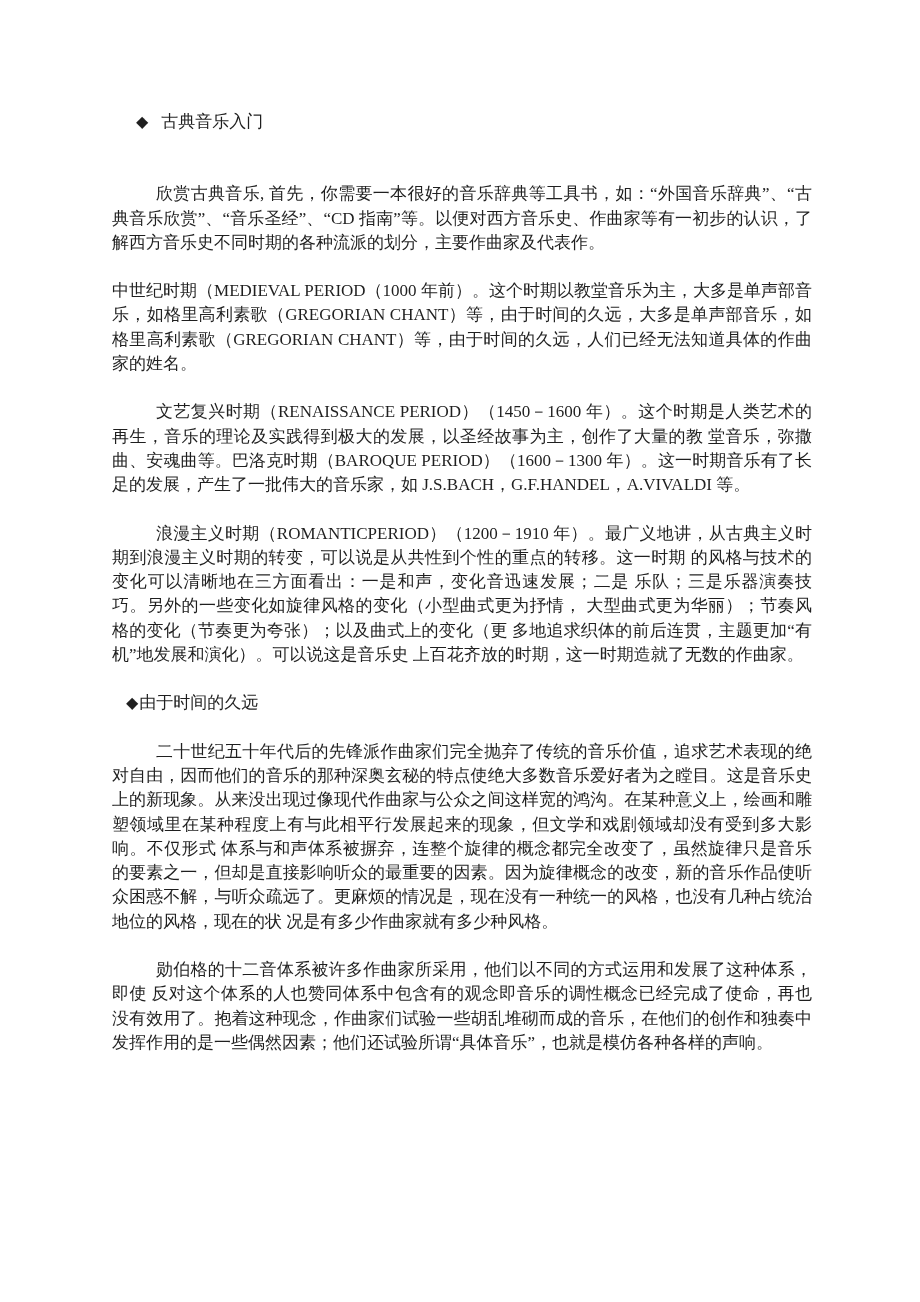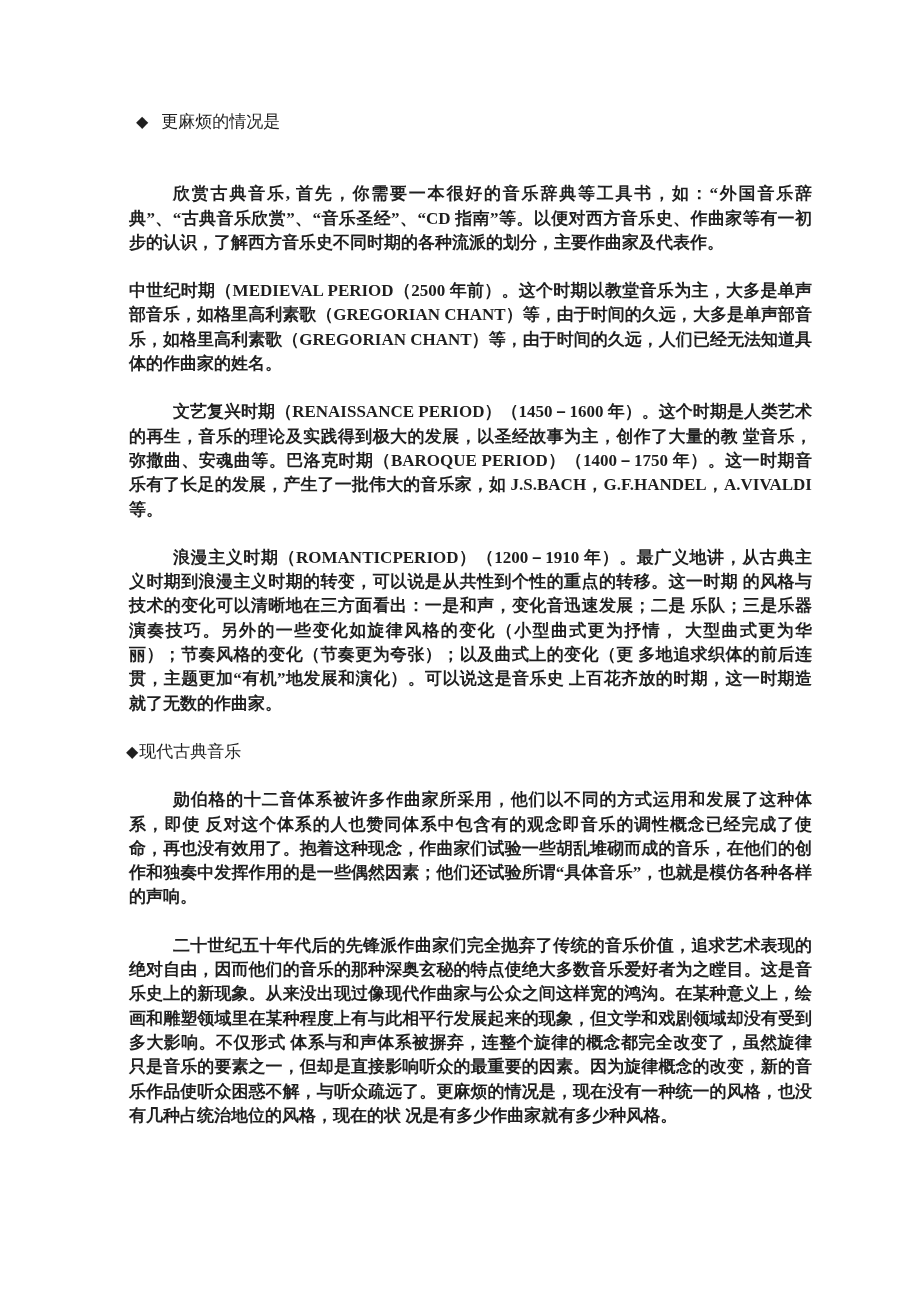--- a/index.html
+++ b/index.html
@@ -31,54 +31,53 @@
   .section-heading {
     margin-top: 24px;
     padding-left: 14px;
     white-space: nowrap;
   }
   .section-heading .bullet {
     margin-right: 1px;
     font-size: 16px;
   }
   p.para {
-    margin: 24px 0 0 17px;
+    margin: 24px 0 0 0;
     text-align: justify;
-    font-weight: bold;
   }
   p.para.first-after-title {
     margin-top: 48px;
   }
   p.indent {
     text-indent: 44px;
   }
   p.no-indent {
     text-indent: 0;
   }
 </style>
 </head>
 <body>
 
 <div class="page">
 
   <div class="doc-title">
-    <span class="bullet">◆</span><span>更麻烦的情况是</span>
+    <span class="bullet">◆</span><span>古典音乐入门</span>
   </div>
 
   <p class="para indent first-after-title">欣赏古典音乐, 首先，你需要一本很好的音乐辞典等工具书，如：“外国音乐辞典”、“古典音乐欣赏”、“音乐圣经”、“CD 指南”等。以便对西方音乐史、作曲家等有一初步的认识，了解西方音乐史不同时期的各种流派的划分，主要作曲家及代表作。</p>
 
-  <p class="para no-indent">中世纪时期（MEDIEVAL PERIOD（2500 年前）。这个时期以教堂音乐为主，大多是单声部音乐，如格里高利素歌（GREGORIAN CHANT）等，由于时间的久远，大多是单声部音乐，如格里高利素歌（GREGORIAN CHANT）等，由于时间的久远，人们已经无法知道具体的作曲家的姓名。</p>
+  <p class="para no-indent">中世纪时期（MEDIEVAL PERIOD（1000 年前）。这个时期以教堂音乐为主，大多是单声部音乐，如格里高利素歌（GREGORIAN CHANT）等，由于时间的久远，大多是单声部音乐，如格里高利素歌（GREGORIAN CHANT）等，由于时间的久远，人们已经无法知道具体的作曲家的姓名。</p>
 
-  <p class="para indent">文艺复兴时期（RENAISSANCE PERIOD）（1450－1600 年）。这个时期是人类艺术的再生，音乐的理论及实践得到极大的发展，以圣经故事为主，创作了大量的教 堂音乐，弥撒曲、安魂曲等。巴洛克时期（BAROQUE PERIOD）（1400－1750 年）。这一时期音乐有了长足的发展，产生了一批伟大的音乐家，如 J.S.BACH，G.F.HANDEL，A.VIVALDI 等。</p>
+  <p class="para indent">文艺复兴时期（RENAISSANCE PERIOD）（1450－1600 年）。这个时期是人类艺术的再生，音乐的理论及实践得到极大的发展，以圣经故事为主，创作了大量的教 堂音乐，弥撒曲、安魂曲等。巴洛克时期（BAROQUE PERIOD）（1600－1300 年）。这一时期音乐有了长足的发展，产生了一批伟大的音乐家，如 J.S.BACH，G.F.HANDEL，A.VIVALDI 等。</p>
 
 
   <p class="para indent">浪漫主义时期（ROMANTICPERIOD）（1200－1910 年）。最广义地讲，从古典主义时期到浪漫主义时期的转变，可以说是从共性到个性的重点的转移。这一时期 的风格与技术的变化可以清晰地在三方面看出：一是和声，变化音迅速发展；二是 乐队；三是乐器演奏技巧。另外的一些变化如旋律风格的变化（小型曲式更为抒情， 大型曲式更为华丽）；节奏风格的变化（节奏更为夸张）；以及曲式上的变化（更 多地追求织体的前后连贯，主题更加“有机”地发展和演化）。可以说这是音乐史 上百花齐放的时期，这一时期造就了无数的作曲家。</p>
 
 
   <div class="section-heading">
-    <span class="bullet">◆</span><span>现代古典音乐</span>
+    <span class="bullet">◆</span><span>由于时间的久远</span>
   </div>
 
+  <p class="para indent">二十世纪五十年代后的先锋派作曲家们完全抛弃了传统的音乐价值，追求艺术表现的绝对自由，因而他们的音乐的那种深奥玄秘的特点使绝大多数音乐爱好者为之瞠目。这是音乐史上的新现象。从来没出现过像现代作曲家与公众之间这样宽的鸿沟。在某种意义上，绘画和雕塑领域里在某种程度上有与此相平行发展起来的现象，但文学和戏剧领域却没有受到多大影响。不仅形式 体系与和声体系被摒弃，连整个旋律的概念都完全改变了，虽然旋律只是音乐的要素之一，但却是直接影响听众的最重要的因素。因为旋律概念的改变，新的音乐作品使听众困惑不解，与听众疏远了。更麻烦的情况是，现在没有一种统一的风格，也没有几种占统治地位的风格，现在的状 况是有多少作曲家就有多少种风格。</p>
+
   <p class="para indent">勋伯格的十二音体系被许多作曲家所采用，他们以不同的方式运用和发展了这种体系，即使 反对这个体系的人也赞同体系中包含有的观念即音乐的调性概念已经完成了使命，再也没有效用了。抱着这种现念，作曲家们试验一些胡乱堆砌而成的音乐，在他们的创作和独奏中发挥作用的是一些偶然因素；他们还试验所谓“具体音乐”，也就是模仿各种各样的声响。</p>
-
-  <p class="para indent">二十世纪五十年代后的先锋派作曲家们完全抛弃了传统的音乐价值，追求艺术表现的绝对自由，因而他们的音乐的那种深奥玄秘的特点使绝大多数音乐爱好者为之瞠目。这是音乐史上的新现象。从来没出现过像现代作曲家与公众之间这样宽的鸿沟。在某种意义上，绘画和雕塑领域里在某种程度上有与此相平行发展起来的现象，但文学和戏剧领域却没有受到多大影响。不仅形式 体系与和声体系被摒弃，连整个旋律的概念都完全改变了，虽然旋律只是音乐的要素之一，但却是直接影响听众的最重要的因素。因为旋律概念的改变，新的音乐作品使听众困惑不解，与听众疏远了。更麻烦的情况是，现在没有一种统一的风格，也没有几种占统治地位的风格，现在的状 况是有多少作曲家就有多少种风格。</p>
 
 </div>
 
 </body></html>

